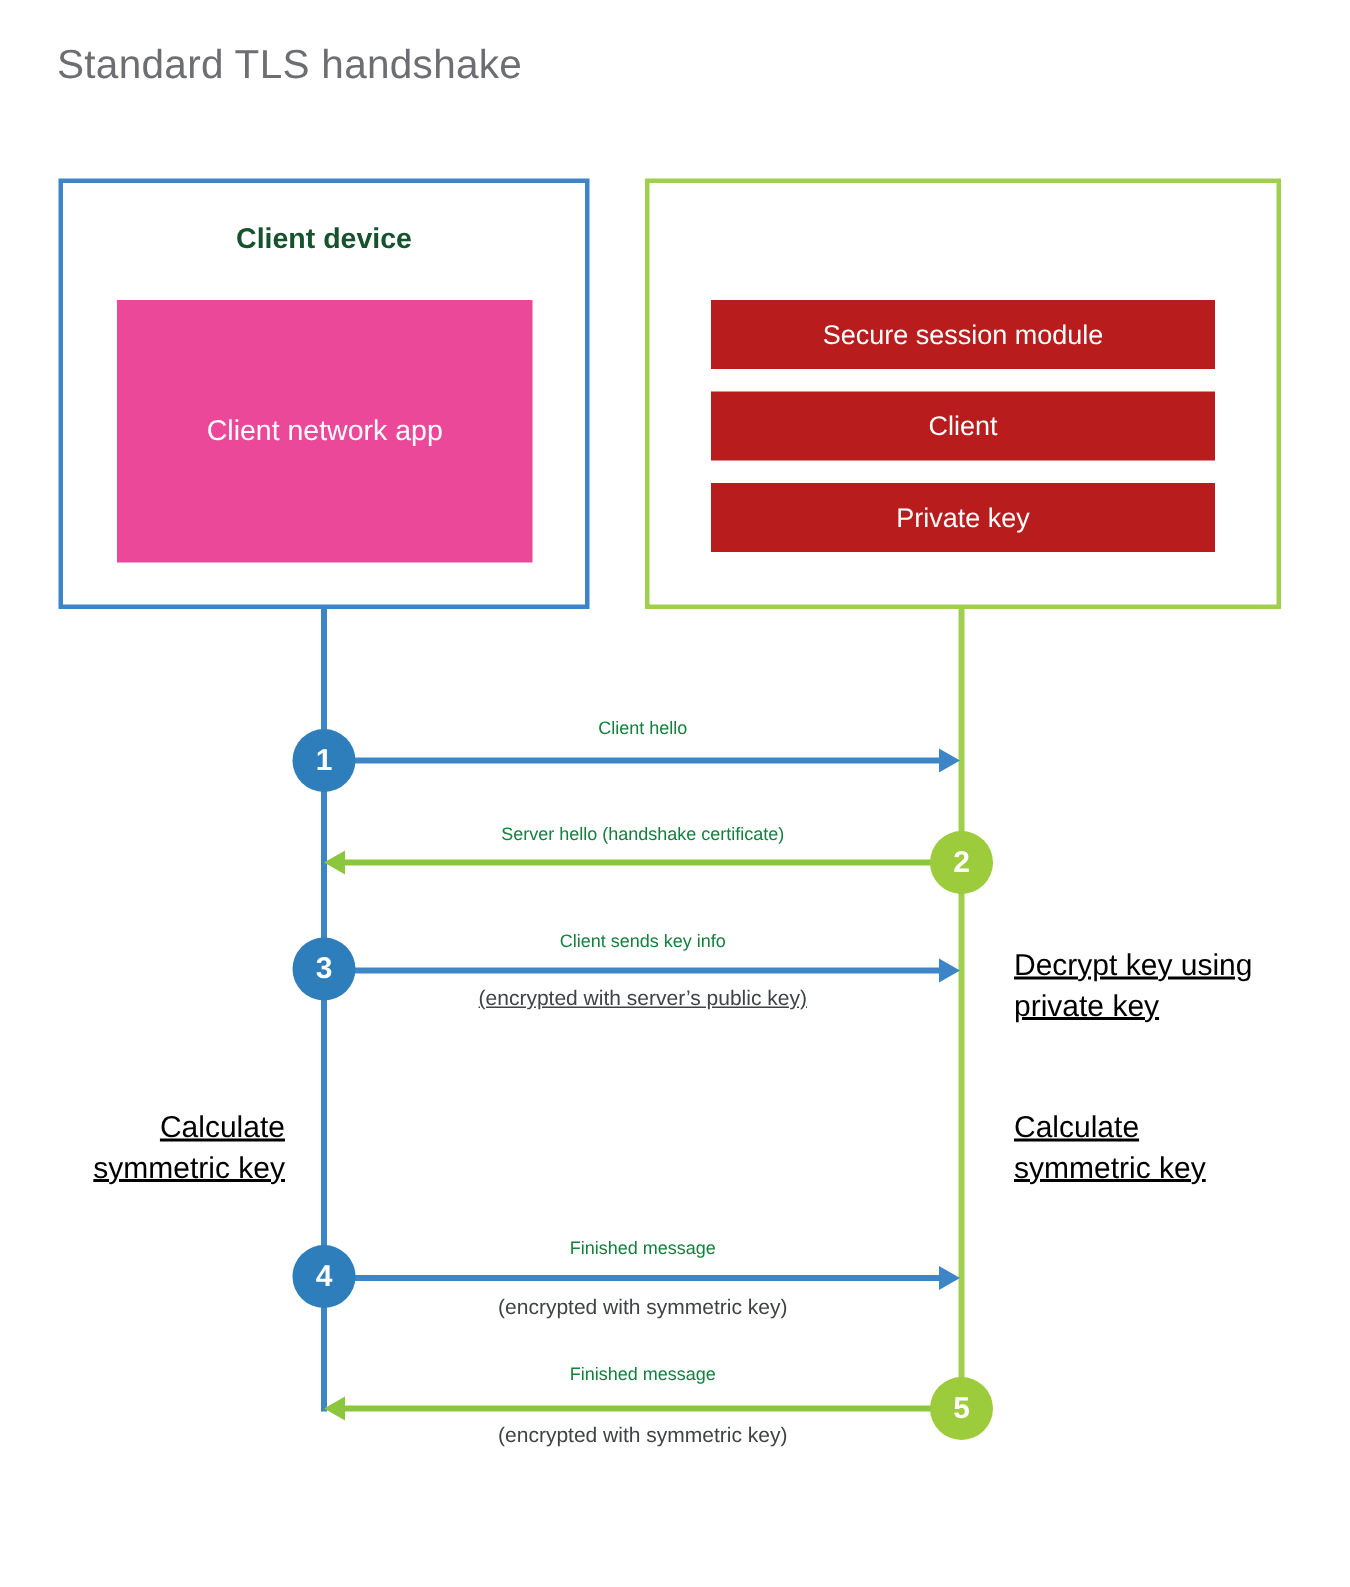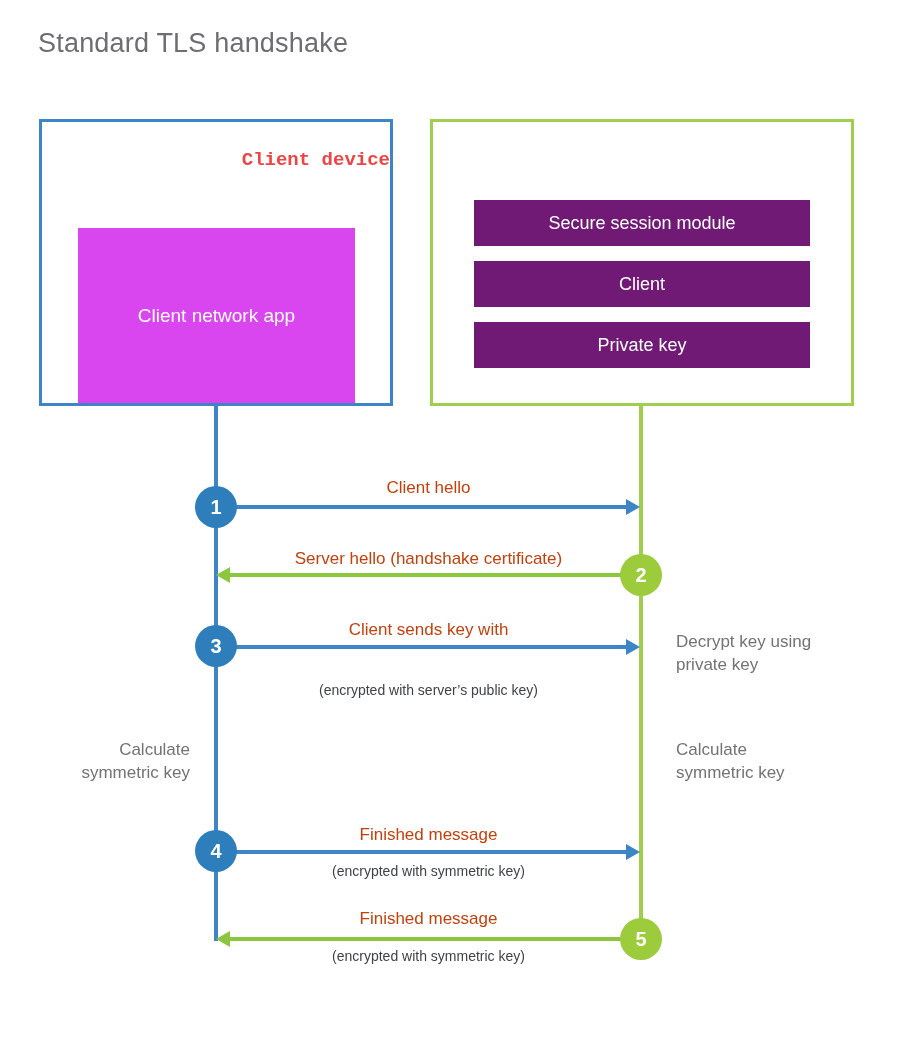--- a/index.html
+++ b/index.html
@@ -51,56 +51,54 @@
     top: 119px;
     width: 424px;
     height: 287px;
     border: 3px solid #a0ce4e;
   }
   .party-title {
     position: absolute;
     left: 0;
     right: 0;
     top: 27px;
-    text-align: right;
+    text-align: center;
     font-size: 19px;
     font-weight: bold;
-    color: #ef4444;
-    font-family: Liberation Mono, monospace;
+    color: #14532d;
   }
 
   .client-app-box {
     position: absolute;
     left: 36px;
     top: 78px;
     width: 277px;
     height: 175px;
-    background: #d946ef;
+    background: #ec4899;
     color: #ffffff;
     font-size: 19px;
     font-weight: 300;
     display: flex;
     align-items: center;
     justify-content: center;
     text-align: center;
     line-height: 1.32;
     padding: 0 10px;
     box-sizing: border-box;
-    margin-top: 28px;
   }
 
   .server-modules {
     position: absolute;
     left: 41px;
     top: 78px;
     width: 336px;
   }
   .server-module {
     height: 46px;
-    background: #701a75;
+    background: #b91c1c;
     color: #ffffff;
     font-size: 18px;
     font-weight: 300;
     display: flex;
     align-items: center;
     justify-content: center;
     margin-bottom: 15px;
   }
   .server-module:last-child { margin-bottom: 0; }
 
@@ -165,42 +163,43 @@
     border-left: 14px solid #3d85c6;
   }
   .msg-arrow.to-client .head {
     left: -13px;
     border-right: 14px solid #8cc63f;
   }
 
   .msg-label {
     position: absolute;
     text-align: center;
-    font-size: 17px;
-    font-weight: 300;
-    color: #c2410c;
+    font-size: 12px;
+    font-weight: 300;
+    color: #15803d;
     white-space: nowrap;
   }
   .msg-sublabel {
     position: absolute;
     text-align: center;
     font-size: 14px;
     font-weight: 300;
     color: #3f4345;
     white-space: nowrap;
   }
 
   
   .side-note {
     position: absolute;
-    font-size: 17px;
-    font-weight: 300;
-    color: #737373;
+    font-size: 20px;
+    font-weight: 300;
+    color: #000000;
     line-height: 1.35;
     white-space: pre-line;
+    text-decoration: underline;
   }
   .side-note.left { text-align: right; }
   .side-note.right { text-align: left; }
 </style>
 </head>
 <body>
 
 <div id="diagram-root">
 
   <div class="page-title">Standard TLS handshake</div>
@@ -226,25 +225,25 @@
     <span class="head"></span>
   </div>
   <div class="step-circle client" id="step-circle-1">1</div>
 
   <div class="msg-label" style="left:216px; top:549px; width:425px;">Server hello (handshake certificate)</div>
   <div class="msg-arrow to-client" style="left:229px; top:573px; width:398px;">
     <span class="head"></span>
   </div>
   <div class="step-circle server" id="step-circle-2">2</div>
 
-  <div class="msg-label" style="left:216px; top:620px; width:425px;">Client sends key with</div>
+  <div class="msg-label" style="left:216px; top:620px; width:425px;">Client sends key info</div>
   <div class="msg-arrow to-server" style="left:216px; top:645px; width:411px;">
     <span class="head"></span>
   </div>
-  <div class="msg-sublabel" style="left:216px; top:682px; width:425px;">(encrypted with server’s public key)</div>
+  <div class="msg-sublabel" style="left:216px; top:657px; width:425px;text-decoration:underline;">(encrypted with server’s public key)</div>
   <div class="step-circle client" id="step-circle-3">3</div>
 
   <div class="side-note right" style="left:676px; top:631px; width:200px;">Decrypt key using
 private key</div>
 
   <div class="side-note left" style="left:20px; top:739px; width:170px;">Calculate
 symmetric key</div>
   <div class="side-note right" style="left:676px; top:739px; width:190px;">Calculate
 symmetric key</div>
 

